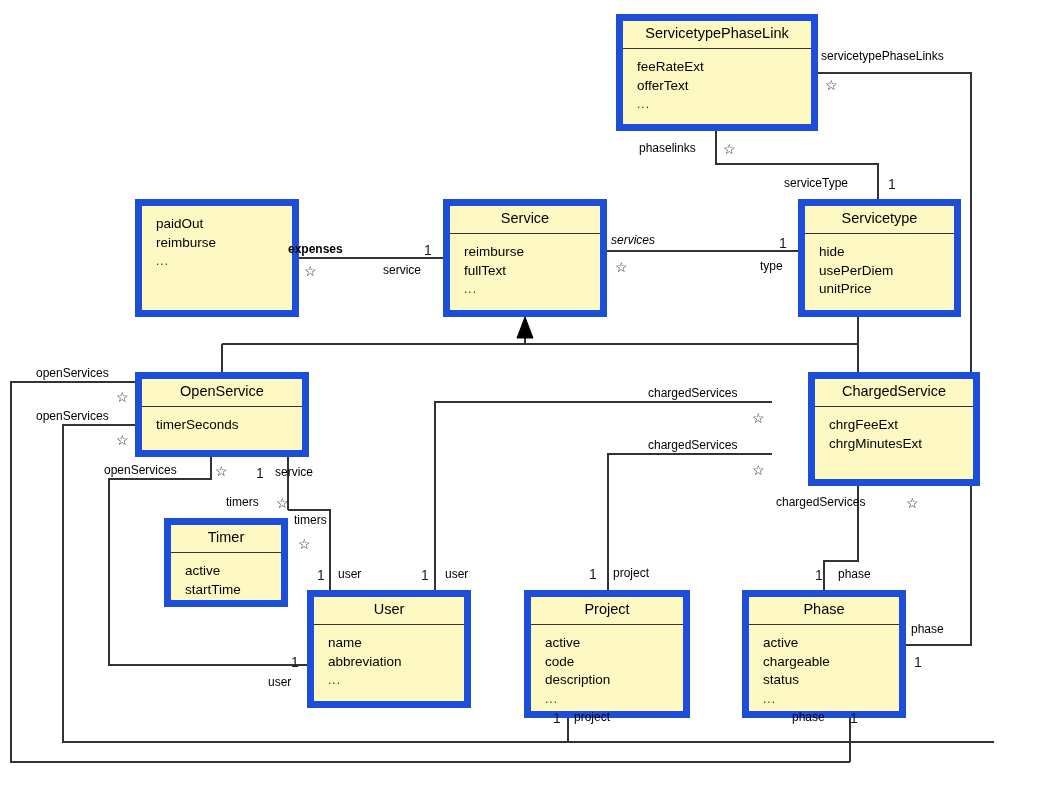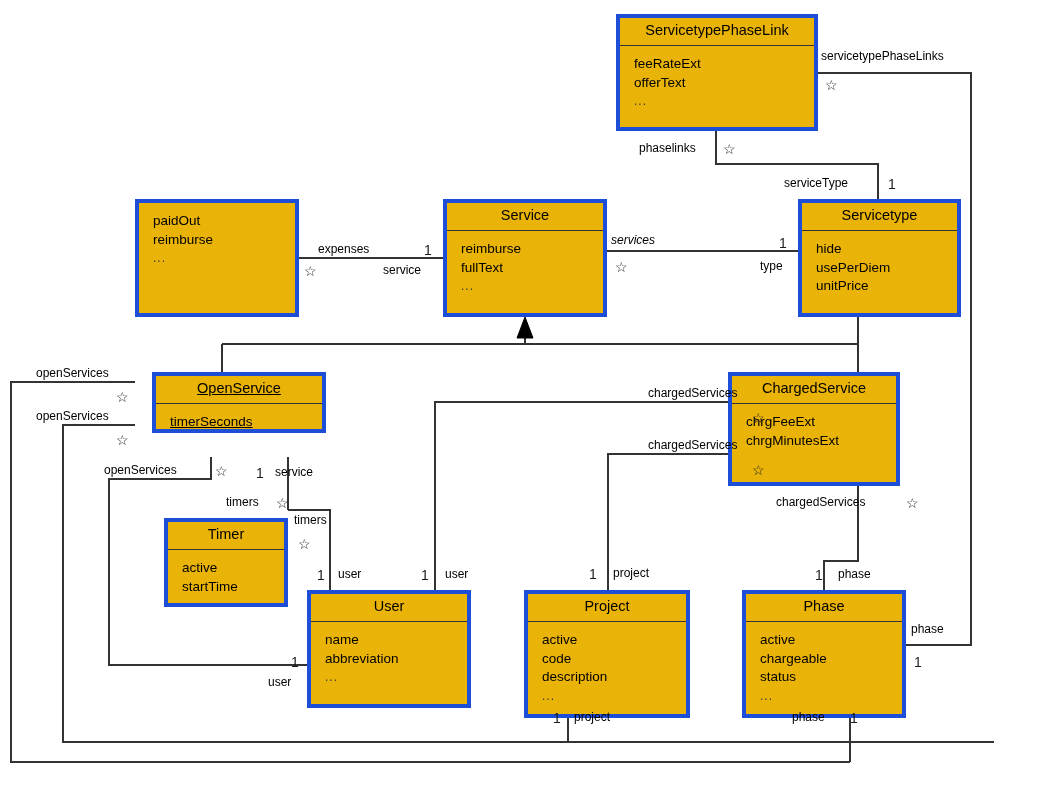--- a/index.html
+++ b/index.html
@@ -22,22 +22,22 @@
     position: absolute;
     left: 0;
     top: 0;
     width: 1040px;
     height: 785px;
     pointer-events: none;
   }
   .uml-class {
     position: absolute;
     box-sizing: border-box;
-    background: #eab308;
-    border: 4px solid #1d4ed8;
+    background: #fef9c3;
+    border: 7px solid #1d4ed8;
     z-index: 5;
   }
   .uml-class .cls-name {
     display: block;
     text-align: center;
     font-size: 14.5px;
     color: #000000;
     padding: 5px 4px 6px 4px;
     border-bottom: 1px solid #333333;
     line-height: 1.1;
@@ -145,28 +145,28 @@
 
   <div class="uml-class" style="left:798px; top:199px; width:163px; height:118px;">
     <span class="cls-name">Servicetype</span>
     <span class="cls-attrs">
       <span>hide</span>
       <span>usePerDiem</span>
       <span>unitPrice</span>
     </span>
   </div>
 
-  <div class="uml-class" style="left:152px; top:372px; width:174px; height:61px;text-decoration:underline;">
+  <div class="uml-class" style="left:135px; top:372px; width:174px; height:85px;">
     <span class="cls-name">OpenService</span>
     <span class="cls-attrs">
       <span>timerSeconds</span>
     </span>
   </div>
 
-  <div class="uml-class" style="left:728px; top:372px; width:172px; height:114px;">
+  <div class="uml-class" style="left:808px; top:372px; width:172px; height:114px;">
     <span class="cls-name">ChargedService</span>
     <span class="cls-attrs">
       <span>chrgFeeExt</span>
       <span>chrgMinutesExt</span>
     </span>
   </div>
 
   <div class="uml-class" style="left:164px; top:518px; width:124px; height:89px;">
     <span class="cls-name">Timer</span>
     <span class="cls-attrs">
@@ -200,21 +200,21 @@
       <span>active</span>
       <span>chargeable</span>
       <span>status</span>
       <span class="ellipsis">...</span>
     </span>
   </div>
 
   <div class="edge-label" style="left:821px; top:50px;">servicetypePhaseLinks</div>
   <div class="edge-label" style="left:639px; top:142px;">phaselinks</div>
   <div class="edge-label" style="left:784px; top:177px;">serviceType</div>
-  <div class="edge-label" style="left:318px; top:243px;">expenses</div>
+  <div class="edge-label" style="left:288px; top:243px;font-weight:bold;">expenses</div>
   <div class="edge-label" style="left:383px; top:264px;">service</div>
   <div class="edge-label" style="left:611px; top:234px;font-style:italic;">services</div>
   <div class="edge-label" style="left:760px; top:260px;">type</div>
   <div class="edge-label" style="left:36px; top:367px;">openServices</div>
   <div class="edge-label" style="left:36px; top:410px;">openServices</div>
   <div class="edge-label" style="left:104px; top:464px;">openServices</div>
   <div class="edge-label" style="left:275px; top:466px;">service</div>
   <div class="edge-label" style="left:648px; top:387px;">chargedServices</div>
   <div class="edge-label" style="left:648px; top:439px;">chargedServices</div>
   <div class="edge-label" style="left:776px; top:496px;">chargedServices</div>

